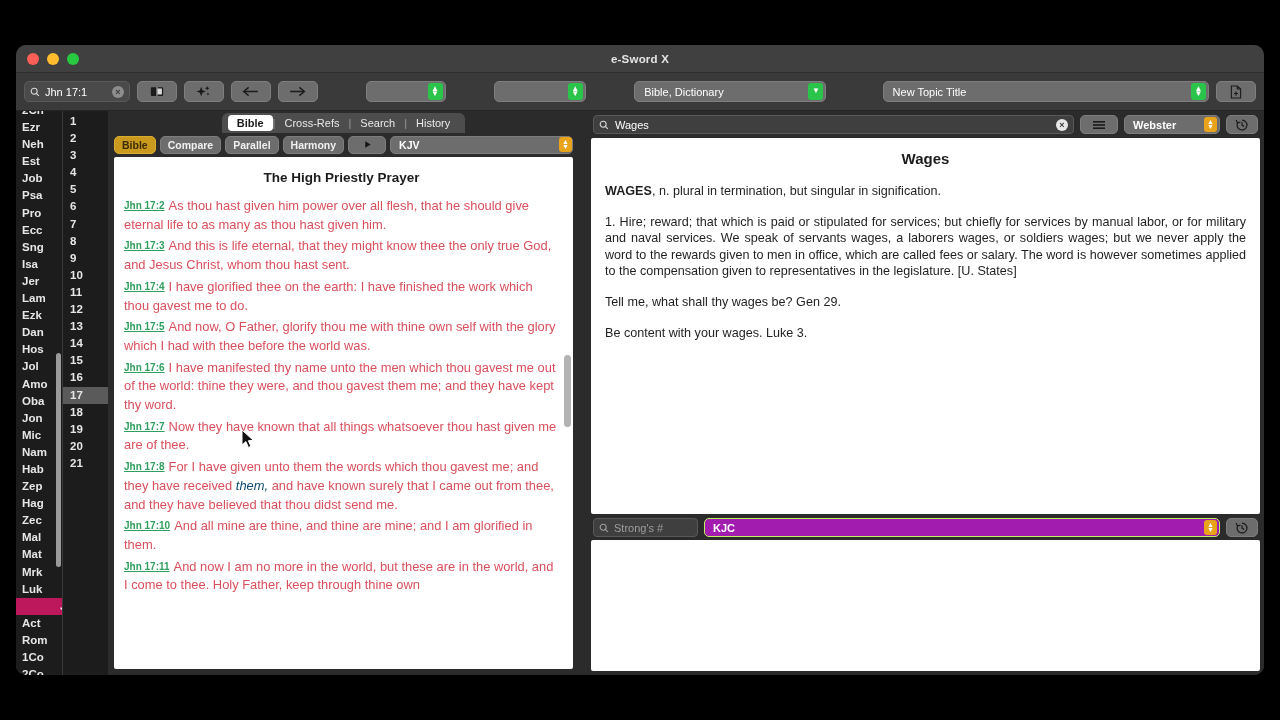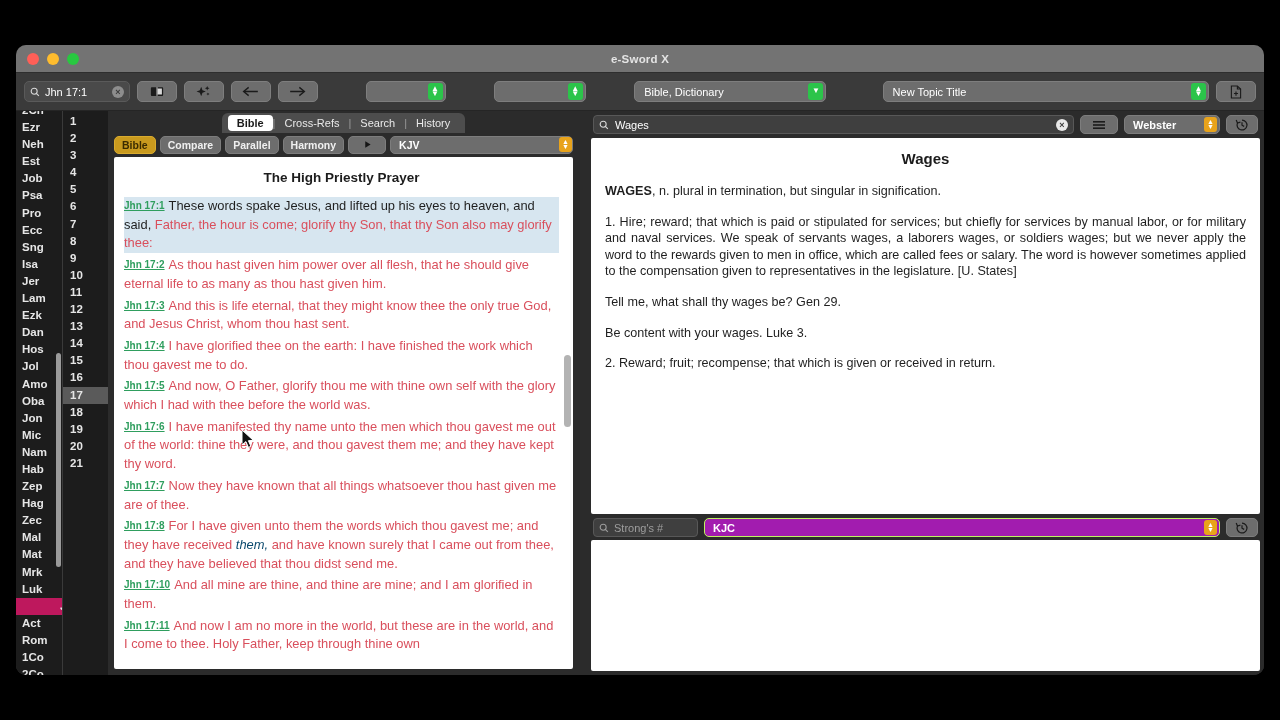--- a/index.html
+++ b/index.html
@@ -16,21 +16,21 @@
     position: absolute; left: 16px; top: 45px;
     width: 1248px; height: 630px;
     background: #2b2b2b;
     border-radius: 10px;
     overflow: hidden;
     display: flex; flex-direction: column;
   }
 
   
   .titlebar {
-    height: 28px; background: #737373;
+    height: 28px; background: #404040;
     display: flex; align-items: center;
     position: relative; flex: none;
     border-bottom: 1px solid #2e2e2e;
   }
   .traffic { display: flex; gap: 8px; margin-left: 11px; }
   .light { width: 12px; height: 12px; border-radius: 50%; }
   .light.red { background: #ff5f57; }
   .light.yellow { background: #febc2e; }
   .light.green { background: #28c840; }
   .win-title {
@@ -453,21 +453,20 @@
           <div class="versionpop">
             <span class="lbl">KJV</span>
             <span class="stepper-sm">▲<br>▼</span>
           </div>
         </div>
 
         <div class="biblescroll">
           <div class="bibleinner">
             <div class="bible-title">The High Priestly Prayer</div>
             <div id="verses">
-                <div class="verse hl"><span class="vref">Jhn 17:1</span><span class="blacktext">These words spake Jesus, and lifted up his eyes to heaven, and said, </span><span>Father, the hour is come; glorify thy Son, that thy Son also may glorify thee:</span></div>
                 <div class="verse"><span class="vref">Jhn 17:2</span><span>As thou hast given him power over all flesh, that he should give eternal life to as many as thou hast given him.</span></div>
                 <div class="verse"><span class="vref">Jhn 17:3</span><span>And this is life eternal, that they might know thee the only true God, and Jesus Christ, whom thou hast sent.</span></div>
                 <div class="verse"><span class="vref">Jhn 17:4</span><span>I have glorified thee on the earth: I have finished the work which thou gavest me to do.</span></div>
                 <div class="verse"><span class="vref">Jhn 17:5</span><span>And now, O Father, glorify thou me with thine own self with the glory which I had with thee before the world was.</span></div>
                 <div class="verse"><span class="vref">Jhn 17:6</span><span>I have manifested thy name unto the men which thou gavest me out of the world: thine they were, and thou gavest them me; and they have kept thy word.</span></div>
                 <div class="verse"><span class="vref">Jhn 17:7</span><span>Now they have known that all things whatsoever thou hast given me are of thee.</span></div>
                 <div class="verse"><span class="vref">Jhn 17:8</span><span>For I have given unto them the words which thou gavest me; and they have received </span><span class="italgray">them,</span><span> and have known surely that I came out from thee, and they have believed that thou didst send me.</span></div>
                 <div class="verse"><span class="vref">Jhn 17:10</span><span>And all mine are thine, and thine are mine; and I am glorified in them.</span></div>
                 <div class="verse"><span class="vref">Jhn 17:11</span><span>And now I am no more in the world, but these are in the world, and I come to thee. Holy Father, keep through thine own</span></div>
               </div>
@@ -508,21 +507,20 @@
           </div>
         </div>
 
         <div class="dictbody">
           <div class="dict-title">Wages</div>
           <div id="dict-paras">
               <div class="dict-p nj"><b>WAGES</b><span>, n. plural in termination, but singular in signification.</span></div>
               <div class="dict-p"><span>1. Hire; reward; that which is paid or stipulated for services; but chiefly for services by manual labor, or for military and naval services. We speak of servants wages, a laborers wages, or soldiers wages; but we never apply the word to the rewards given to men in office, which are called fees or salary. The word is however sometimes applied to the compensation given to representatives in the legislature. [U. States]</span></div>
               <div class="dict-p nj"><span>Tell me, what shall thy wages be? Gen 29.</span></div>
               <div class="dict-p nj"><span>Be content with your wages. Luke 3.</span></div>
-              <div class="dict-p nj"><span>2. Reward; fruit; recompense; that which is given or received in return.</span></div>
             </div>
         </div>
 
         <div class="strongbar">
           <div class="strongsearch">
             <svg width="10" height="10" viewBox="0 0 12 12">
               <circle cx="5" cy="5" r="3.6" fill="none" stroke="#9d9d9d" stroke-width="1.3"></circle>
               <line x1="7.6" y1="7.6" x2="10.6" y2="10.6" stroke="#9d9d9d" stroke-width="1.4"></line>
             </svg>
             <span>Strong's #</span>

